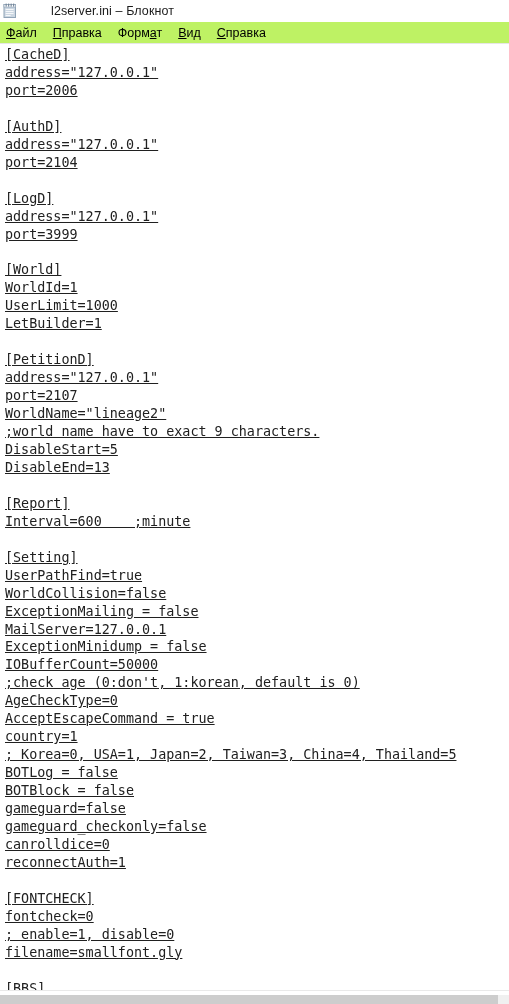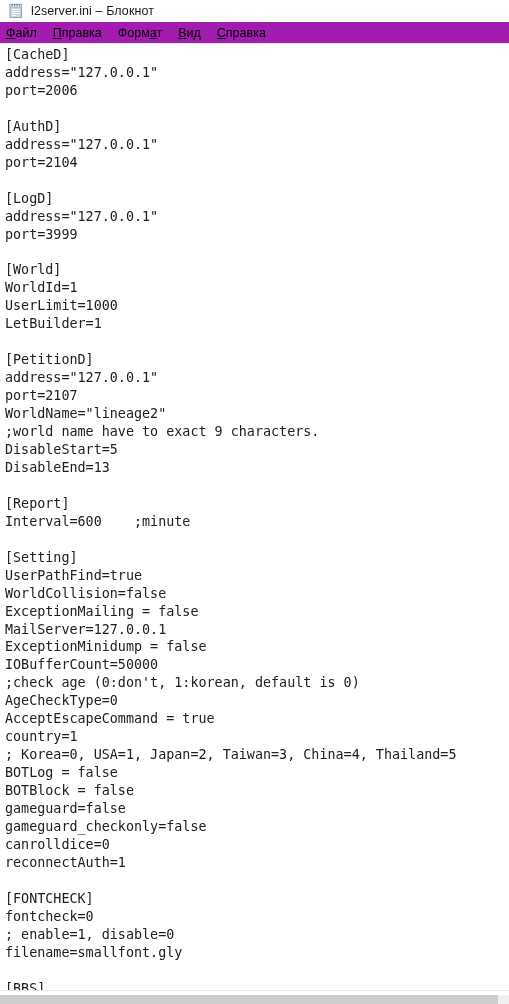--- a/index.html
+++ b/index.html
@@ -21,23 +21,24 @@
     background: #ffffff;
     display: flex;
     flex-direction: column;
   }
 
   
   .titlebar {
     height: 22px;
     display: flex;
     align-items: center;
-    padding-left: 8px;
-    flex: 0 0 auto;
-    background: #ffffff;
+    padding-left: 2px;
+    flex: 0 0 auto;
+    background: #ffffff;
+    gap: 26px;
   }
   .app-icon {
     width: 16px;
     height: 16px;
     margin-right: 7px;
     flex: 0 0 auto;
     display: block;
   }
   .title-text {
     font-size: 12.5px;
@@ -46,21 +47,21 @@
     white-space: nowrap;
   }
 
   
   .menubar {
     height: 21px;
     display: flex;
     align-items: center;
     padding-left: 6px;
     flex: 0 0 auto;
-    background: #a21caf;
+    background: #bef264;
   }
   .menu-item {
     font-size: 12.5px;
     color: #000000;
     margin-right: 16px;
     white-space: nowrap;
     cursor: default;
     line-height: 14px;
   }
   .menu-item .mn {
@@ -84,20 +85,21 @@
   }
   .doc {
     font-family: "DejaVu Sans Mono", monospace;
     font-size: 13.4px;
     line-height: 17.95px;
     color: #202020;
     white-space: pre;
     letter-spacing: 0px;
     margin: 0;
     tab-size: 8;
+    text-decoration: underline;
   }
 
   
   .hscroll {
     position: absolute;
     left: 0;
     bottom: 0;
     width: 509px;
     height: 14px;
     background: #ffffff;

